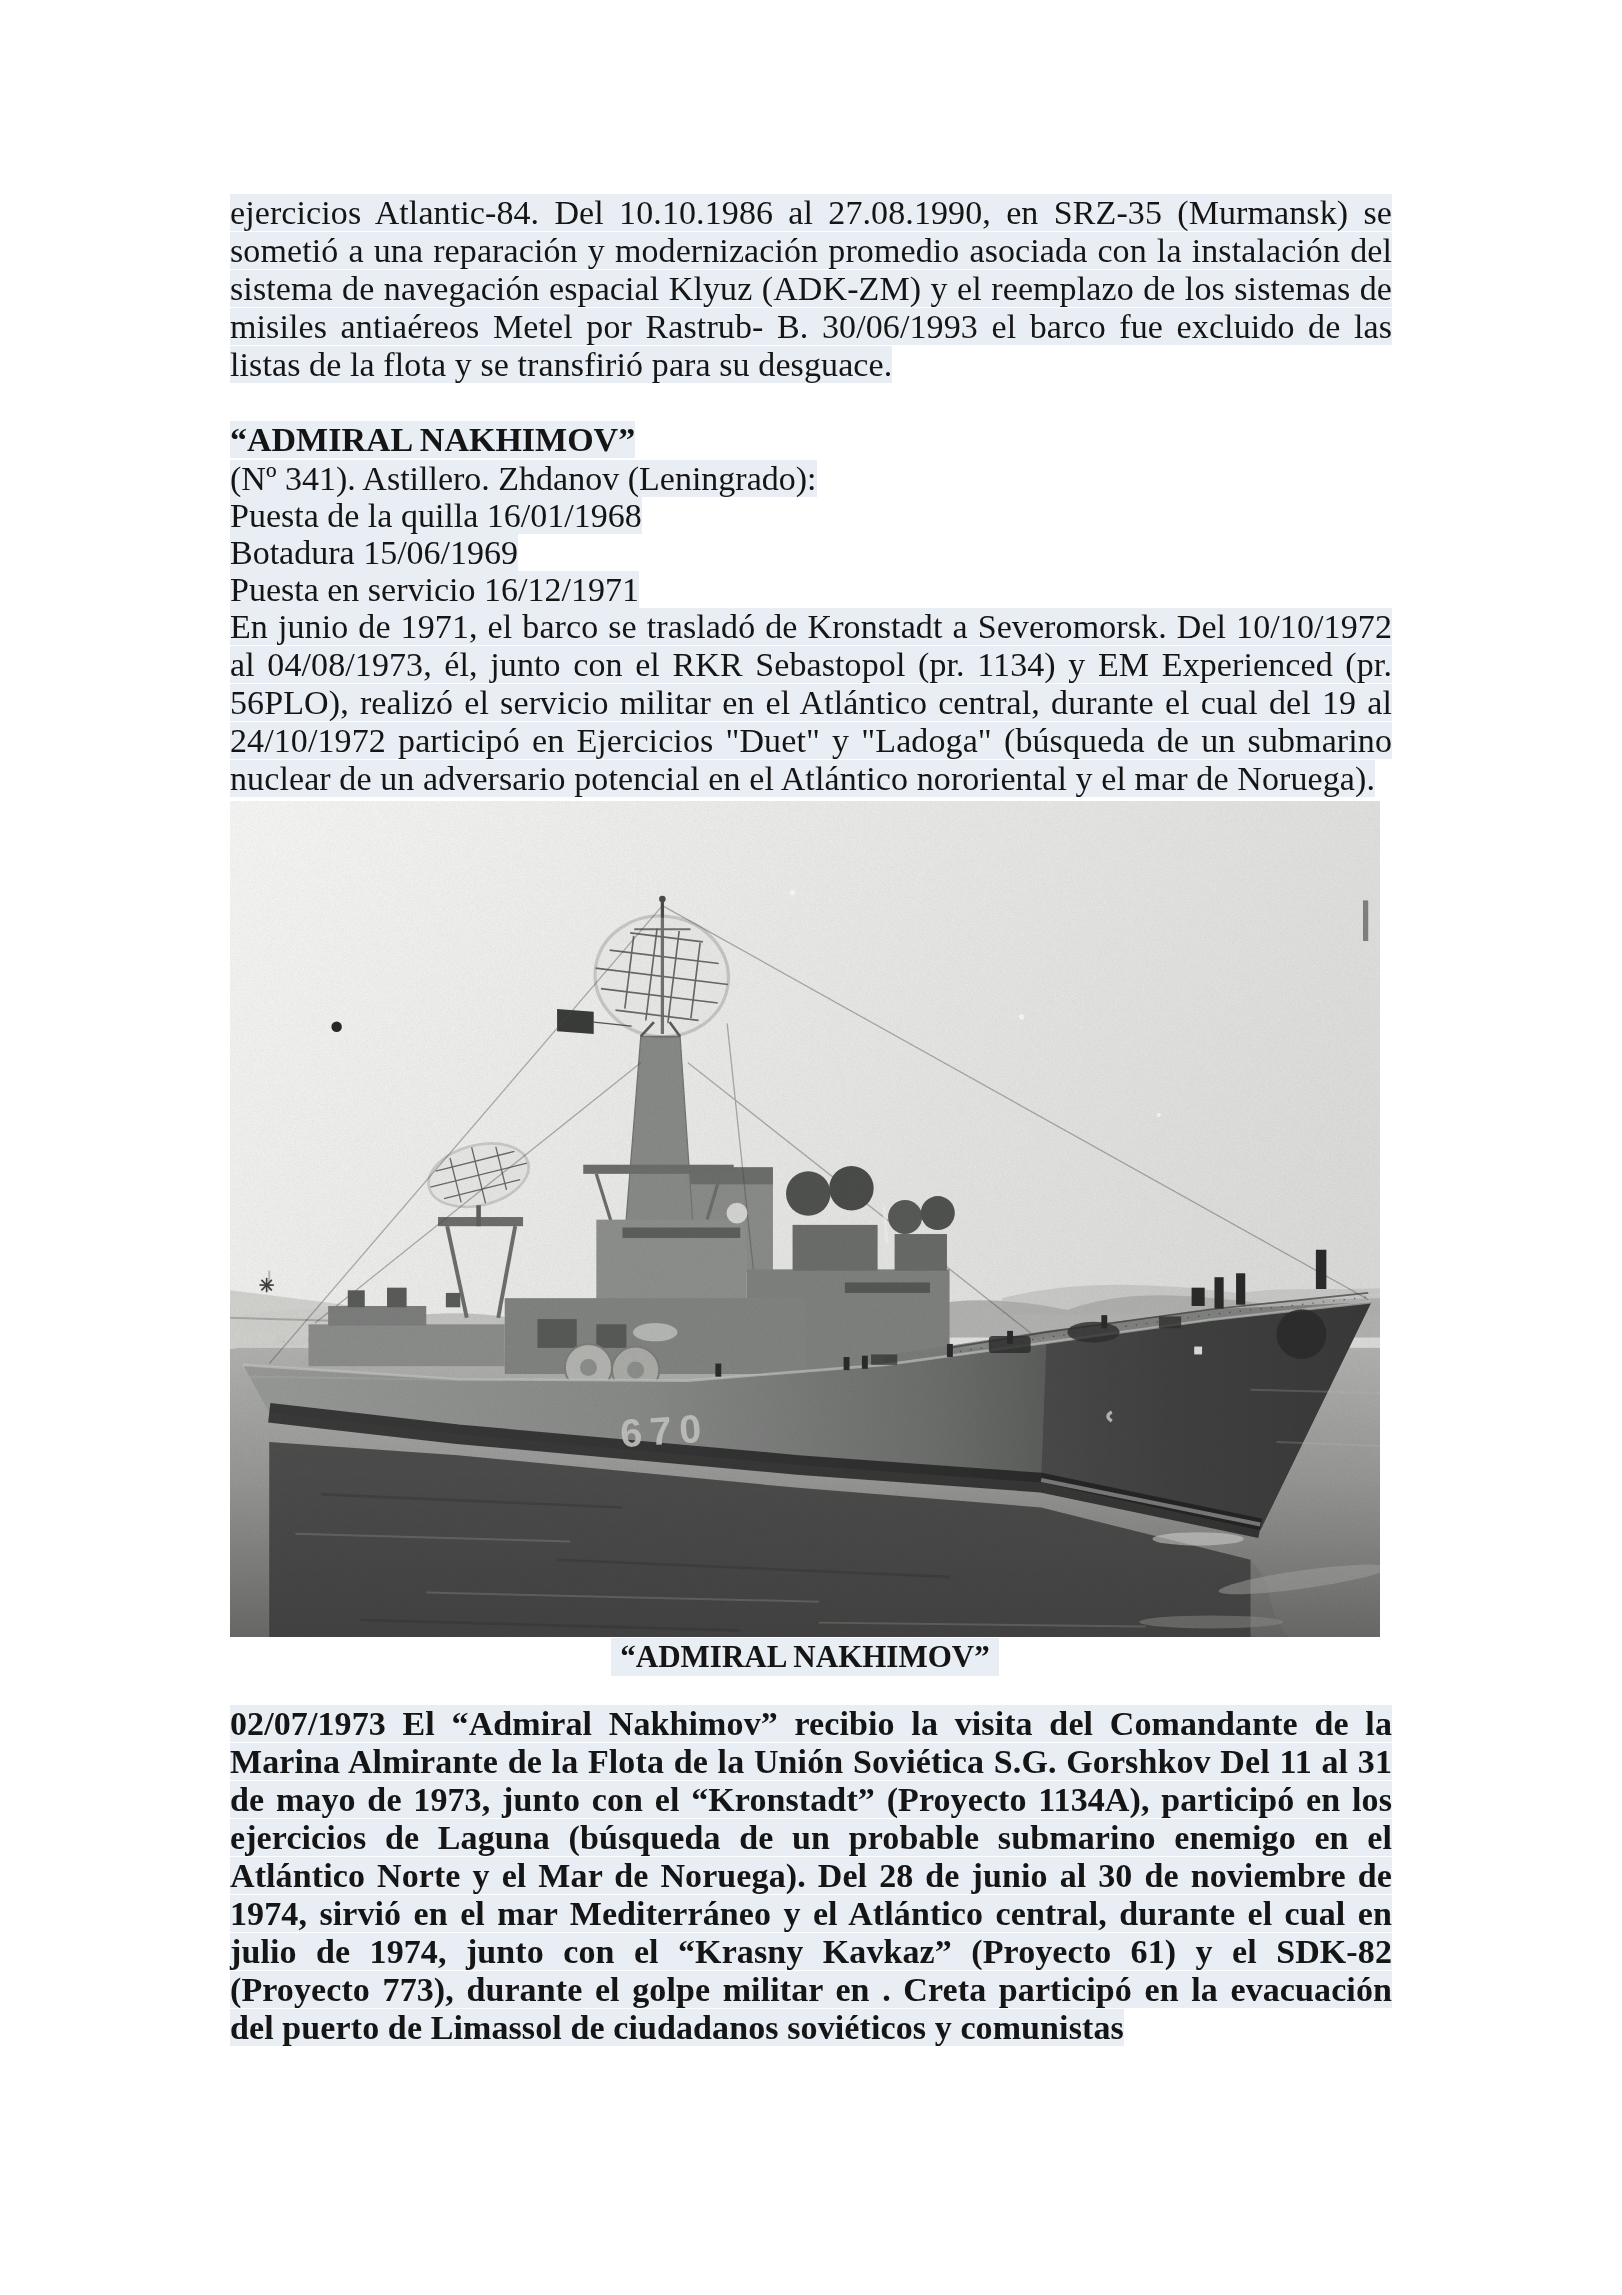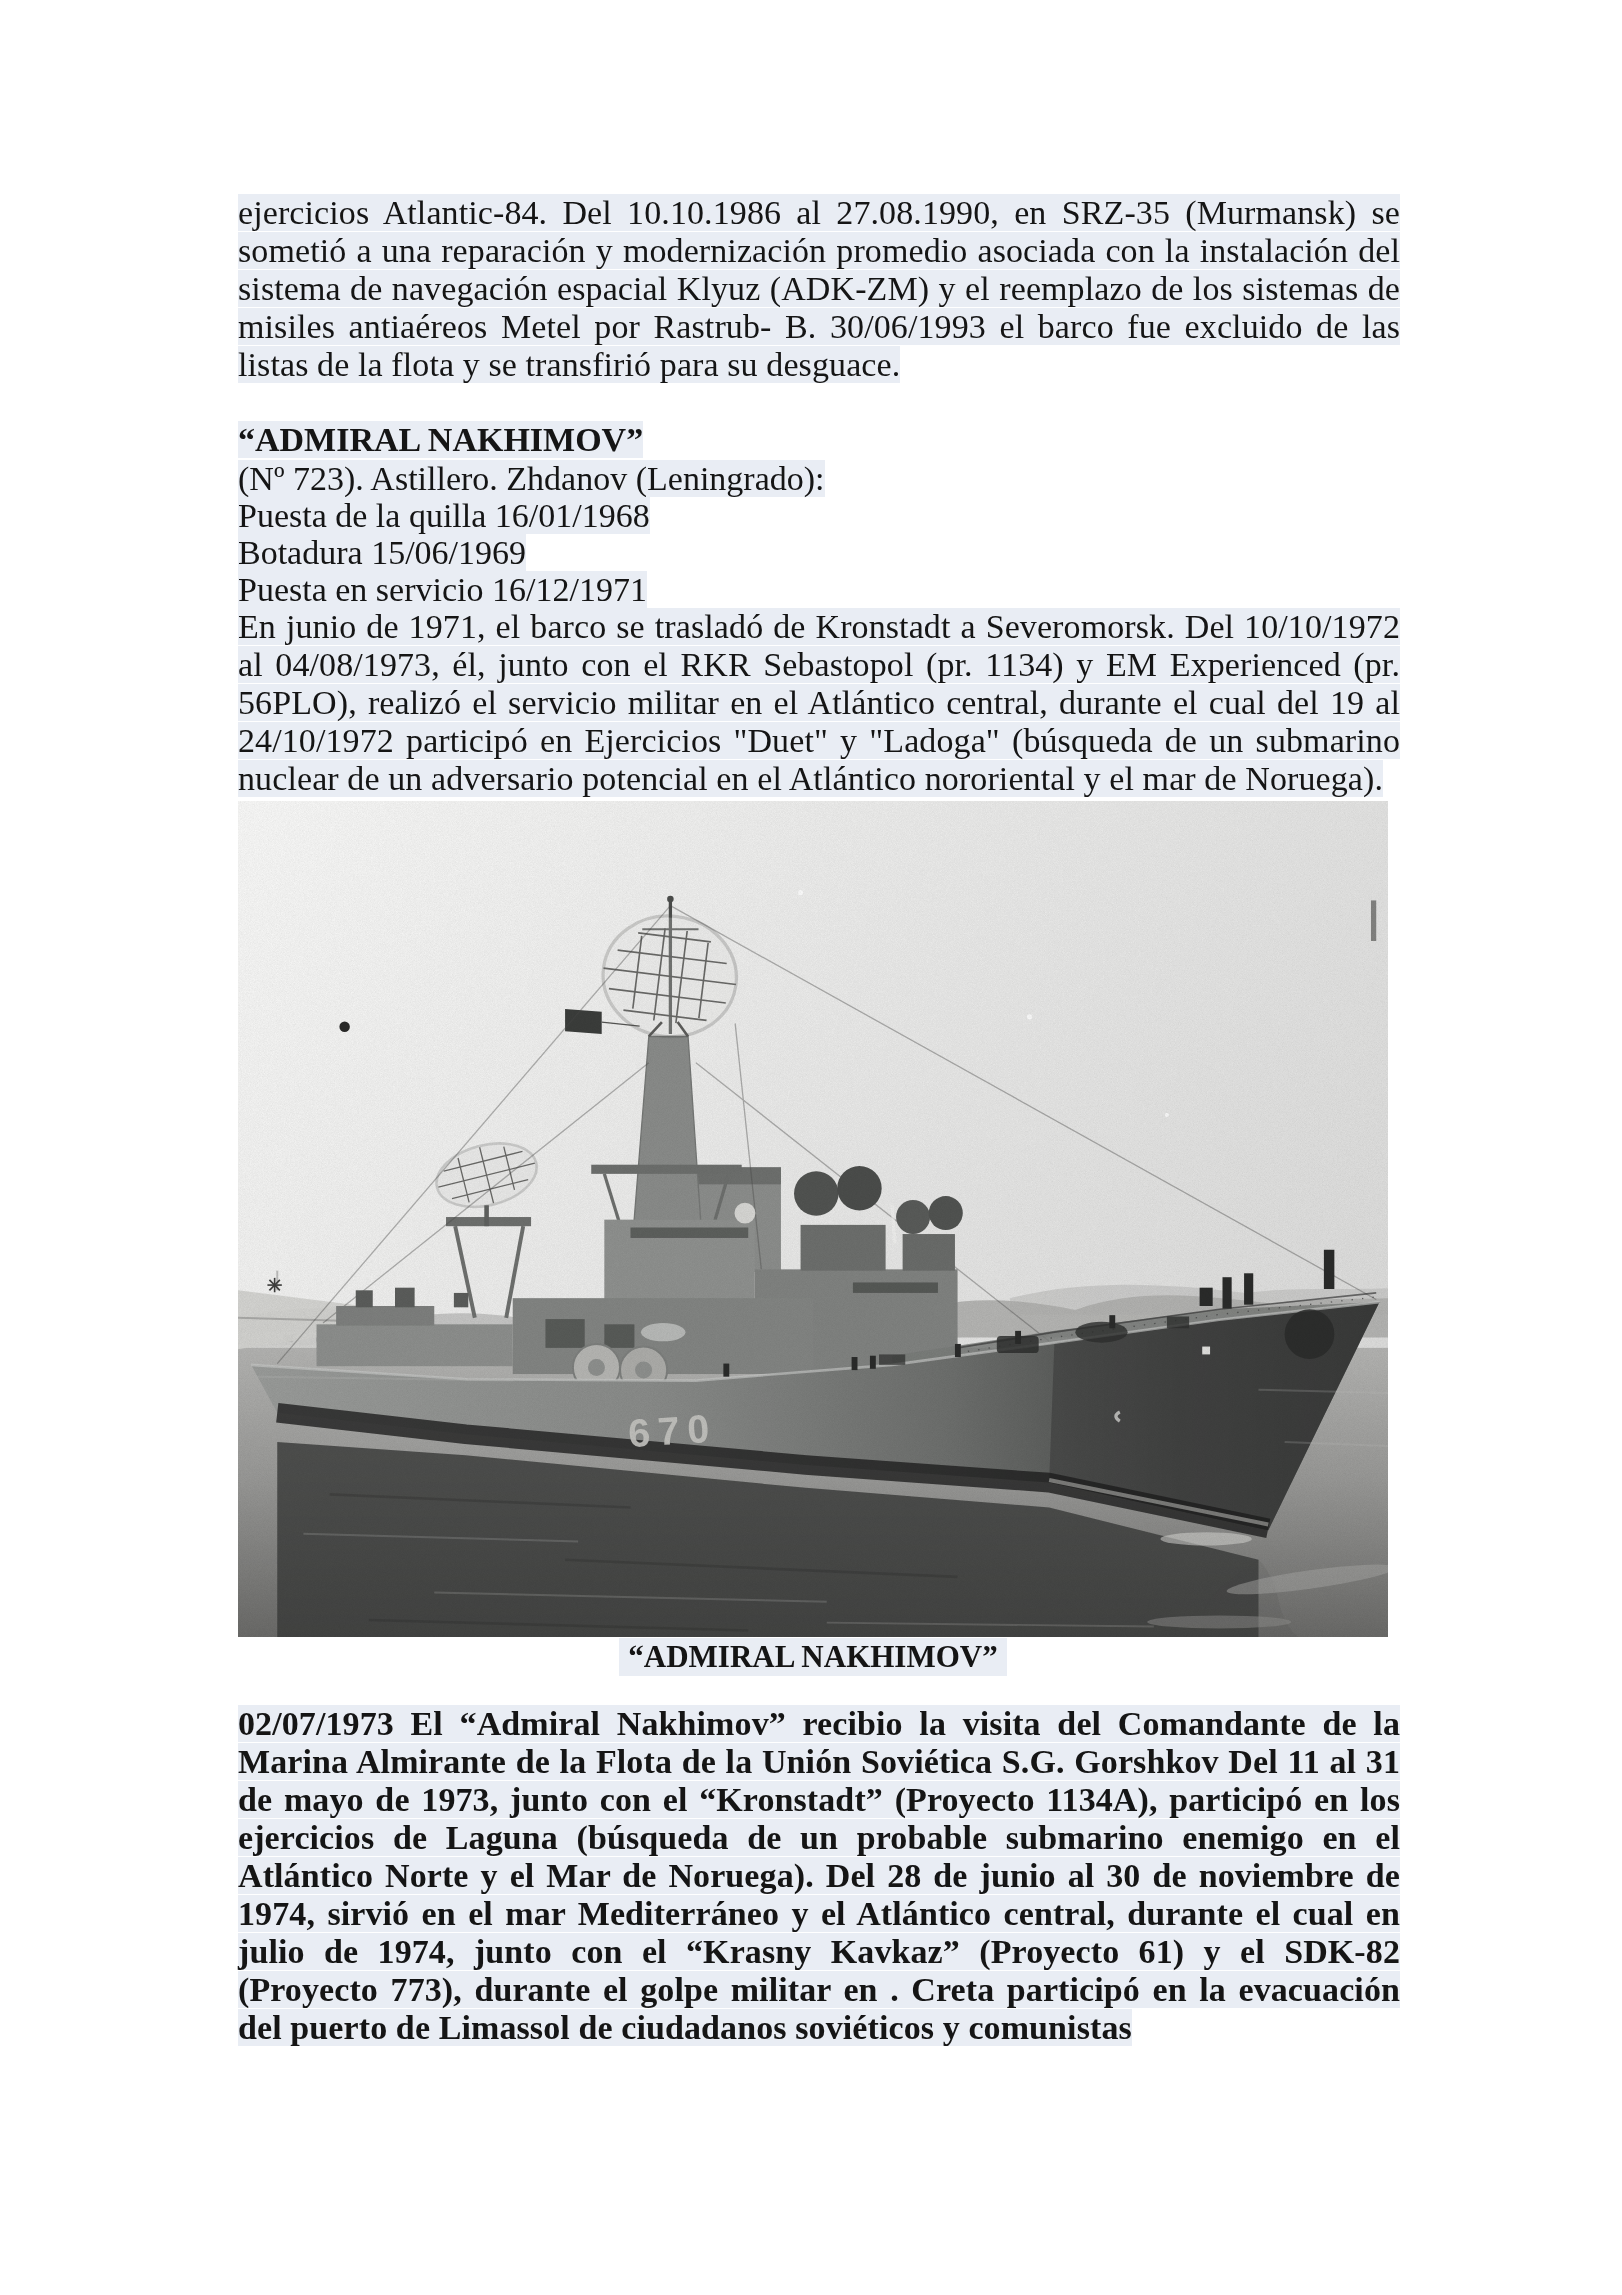--- a/index.html
+++ b/index.html
@@ -8,21 +8,20 @@
     width:1623px;height:2295px;
     background:#ffffff;
     font-family:"Liberation Serif", serif;
     color:#151515;
     overflow:hidden;
   }
   .content{
     position:absolute;
     left:230px;top:194px;
     width:1162px;
-    margin-left:8px;
   }
   p{margin:0;}
   .body{
     font-size:34px;
     line-height:38px;
     letter-spacing:0.1px;
     hyphens:none;
   }
   .just{
     text-align:justify;
@@ -61,21 +60,21 @@
 
 <div class="page">
   <div class="content">
 
     <p class="body just"><span class="hl">ejercicios Atlantic-84. Del 10.10.1986 al 27.08.1990, en SRZ-35 (Murmansk) se sometió a una reparación y modernización promedio asociada con la instalación del sistema de navegación espacial Klyuz (ADK-ZM) y el reemplazo de los sistemas de misiles antiaéreos Metel por Rastrub- B. 30/06/1993  el barco fue excluido de las listas de la flota y se transfirió para su desguace.</span></p>
 
 
     <h2 class="heading"><span class="hl">“ADMIRAL NAKHIMOV”</span></h2>
 
     <div>
-      <div class="info-line"><span class="hl">(Nº 723). Astillero. Zhdanov (Leningrado):</span></div>
+      <div class="info-line"><span class="hl">(Nº 341). Astillero. Zhdanov (Leningrado):</span></div>
       <div class="info-line"><span class="hl">Puesta de la quilla 16/01/1968</span></div>
       <div class="info-line"><span class="hl">Botadura 15/06/1969</span></div>
       <div class="info-line"><span class="hl">Puesta en servicio 16/12/1971</span></div>
     </div>
 
     <p class="body just"><span class="hl">En junio de 1971, el barco se trasladó de Kronstadt a Severomorsk. Del 10/10/1972 al 04/08/1973, él, junto con el RKR Sebastopol (pr. 1134) y EM Experienced (pr. 56PLO), realizó el servicio militar en el Atlántico central, durante el cual del 19 al 24/10/1972 participó en Ejercicios "Duet" y "Ladoga" (búsqueda de un submarino nuclear de un adversario potencial en el Atlántico nororiental y el mar de Noruega).</span></p>
 
     <figure class="photo" style="margin-left:0;margin-right:0;">
       <svg width="1150" height="836" viewBox="0 0 1758 1278" xmlns="http://www.w3.org/2000/svg">
         <defs>

